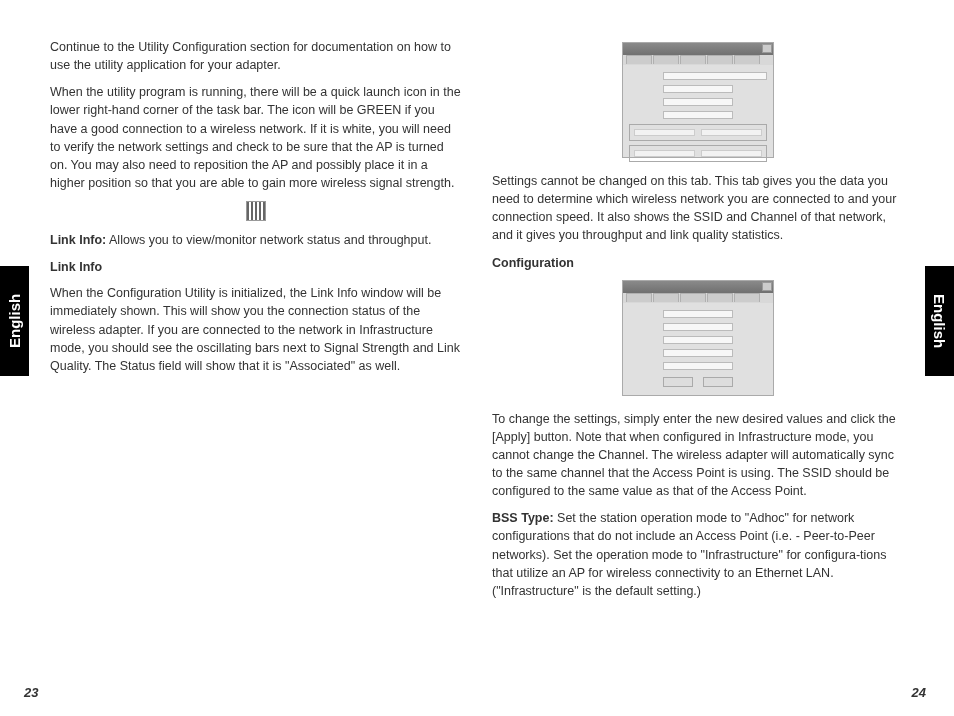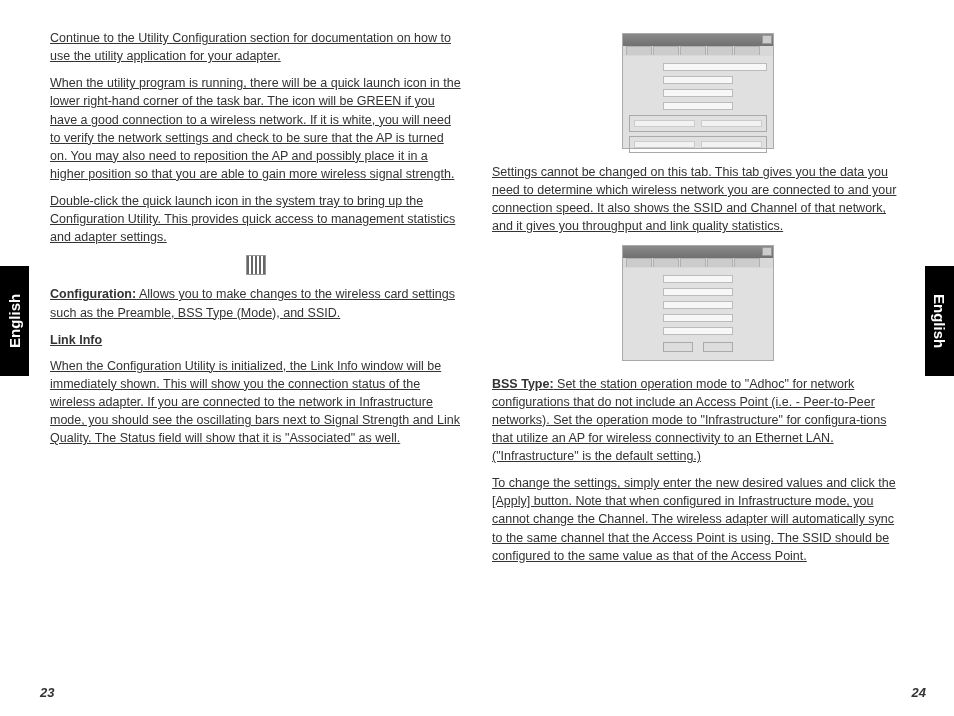--- a/index.html
+++ b/index.html
@@ -1,17 +1,17 @@
 <!DOCTYPE html>
 <html><head>
 <meta charset="utf-8">
 <style>
 * { margin: 0; padding: 0; box-sizing: border-box; }
 body { width: 954px; height: 716px; font-family: Arial, Helvetica, sans-serif; font-size: 12.5px; color: #333; position: relative; background: #fff; }
-.page-wrap { padding: 29px 50px 20px 50px; display: flex; gap: 30px; text-decoration: underline; }
+.page-wrap { padding: 38px 50px 20px 50px; display: flex; gap: 30px; }
 .col { flex: 1; min-width: 0; }
 .col p { line-height: 1.45; margin-bottom: 9px; text-align: left; }
 .col p.bold-heading { font-weight: bold; margin-bottom: 8px; margin-top: 2px; }
 .col .run-bold { font-weight: bold; }
 .fig { width: 152px; height: 116px; margin: 4px auto 14px auto; background: #e0e0e0; border: 1px solid #aaa; position: relative; }
 .fig .titlebar { height: 12px; background: linear-gradient(#8a8a8a,#707070); }
 .fig .closebox { position: absolute; top: 1px; right: 1px; width: 10px; height: 9px; background: #ccc; border: 1px solid #999; }
 .fig .tabs { height: 10px; background: #d8d8d8; display: flex; gap: 1px; padding-left: 3px; }
 .fig .tabs span { width: 26px; background: #ccc; border: 1px solid #b0b0b0; border-bottom: none; height: 9px; }
 .fig .inner { position: absolute; left: 6px; right: 6px; top: 28px; bottom: 8px; }
@@ -22,36 +22,35 @@
 .fig .box { border: 1px solid #aaa; padding: 4px; margin-top: 4px; }
 .fig .box .pair { display: flex; gap: 6px; }
 .fig .box .pair div { flex: 1; height: 7px; background: #f2f2f2; border: 1px solid #ccc; }
 .fig .btns { display: flex; justify-content: center; gap: 10px; margin-top: 6px; }
 .fig .btns div { width: 30px; height: 10px; background: #ddd; border: 1px solid #aaa; }
 .small-icon { width: 20px; height: 20px; margin: 4px auto 10px auto; background: repeating-linear-gradient(90deg, #666 0 2px, #fff 2px 4px); border: 1px solid #999; display: block; }
 .side-tab { position: absolute; background: #000; color: #fff; font-weight: bold; font-size: 15px; writing-mode: vertical-rl; display: flex; align-items: center; justify-content: center; padding: 20px 6px; }
 .side-tab.left { left: 0; top: 266px; height: 110px; transform: rotate(180deg); }
 .side-tab.right { right: 0; top: 266px; height: 110px; }
 .page-num { position: absolute; bottom: 16px; font-style: italic; font-weight: bold; font-size: 13px; color: #333; }
-.page-num.left { left: 40px; text-align: right; }
+.page-num.left { left: 24px; text-align: right; }
 .page-num.right { right: 28px; margin-top: 36px; }
 </style>
 </head>
 <body>
 
 <div class="side-tab left">English</div>
 <div class="side-tab right">English</div>
 
 <div class="page-wrap">
   <div class="col">
     <p>Continue to the Utility Configuration section for documentation on how to use the utility application for your adapter.</p>
     <p>When the utility program is running, there will be a quick launch icon in the lower right-hand corner of the task bar. The icon will be GREEN if you have a good connection to a wireless network. If it is white, you will need to verify the network settings and check to be sure that the AP is turned on. You may also need to reposition the AP and possibly place it in a higher position so that you are able to gain more wireless signal strength.</p>
-    <p>Double-click the quick launch icon in the system tray to bring up the Configuration Utility. This provides quick access to management statistics and adapter settings.</p>
     <span class="small-icon"></span>
-    <p><span class="run-bold">Configuration:</span><span> Allows you to make changes to the wireless card settings such as the Preamble, BSS Type (Mode), and SSID.</span></p>
+    <p><span class="run-bold">Link Info:</span><span> Allows you to view/monitor network status and throughput.</span></p>
     <p class="bold-heading">Link Info</p>
     <p>When the Configuration Utility is initialized, the Link Info window will be immediately shown. This will show you the connection status of the wireless adapter. If you are connected to the network in Infrastructure mode, you should see the oscillating bars next to Signal Strength and Link Quality. The Status field will show that it is "Associated" as well.</p>
   </div>
 
   <div class="col">
     <div class="fig">
       <div class="titlebar"></div>
       <div class="closebox"></div>
       <div class="tabs">
           <span></span>
@@ -85,20 +84,21 @@
           </div>
         <div class="box">
             <div class="pair">
               <div></div>
               <div></div>
             </div>
           </div>
       </div>
     </div>
     <p>Settings cannot be changed on this tab. This tab gives you the data you need to determine which wireless network you are connected to and your connection speed. It also shows the SSID and Channel of that network, and it gives you throughput and link quality statistics.</p>
+    <p class="bold-heading">Configuration</p>
     <div class="fig">
       <div class="titlebar"></div>
       <div class="closebox"></div>
       <div class="tabs">
           <span></span>
           <span></span>
           <span></span>
           <span></span>
           <span></span>
         </div>
@@ -122,19 +122,19 @@
         <div class="row">
             <div class="lbl"></div>
             <div class="fld short"></div>
           </div>
         <div class="btns">
             <div></div>
             <div></div>
           </div>
       </div>
     </div>
+    <p>To change the settings, simply enter the new desired values and click the [Apply] button. Note that when configured in Infrastructure mode, you cannot change the Channel. The wireless adapter will automatically sync to the same channel that the Access Point is using. The SSID should be configured to the same value as that of the Access Point.</p>
     <p><span class="run-bold">BSS Type:</span><span> Set the station operation mode to "Adhoc" for network configurations that do not include an Access Point (i.e. - Peer-to-Peer networks). Set the operation mode to "Infrastructure" for configura-tions that utilize an AP for wireless connectivity to an Ethernet LAN. ("Infrastructure" is the default setting.)</span></p>
-    <p>To change the settings, simply enter the new desired values and click the [Apply] button. Note that when configured in Infrastructure mode, you cannot change the Channel. The wireless adapter will automatically sync to the same channel that the Access Point is using. The SSID should be configured to the same value as that of the Access Point.</p>
   </div>
 </div>
 
 <div class="page-num left">23</div>
 <div class="page-num right">24</div>
 
 </body></html>

